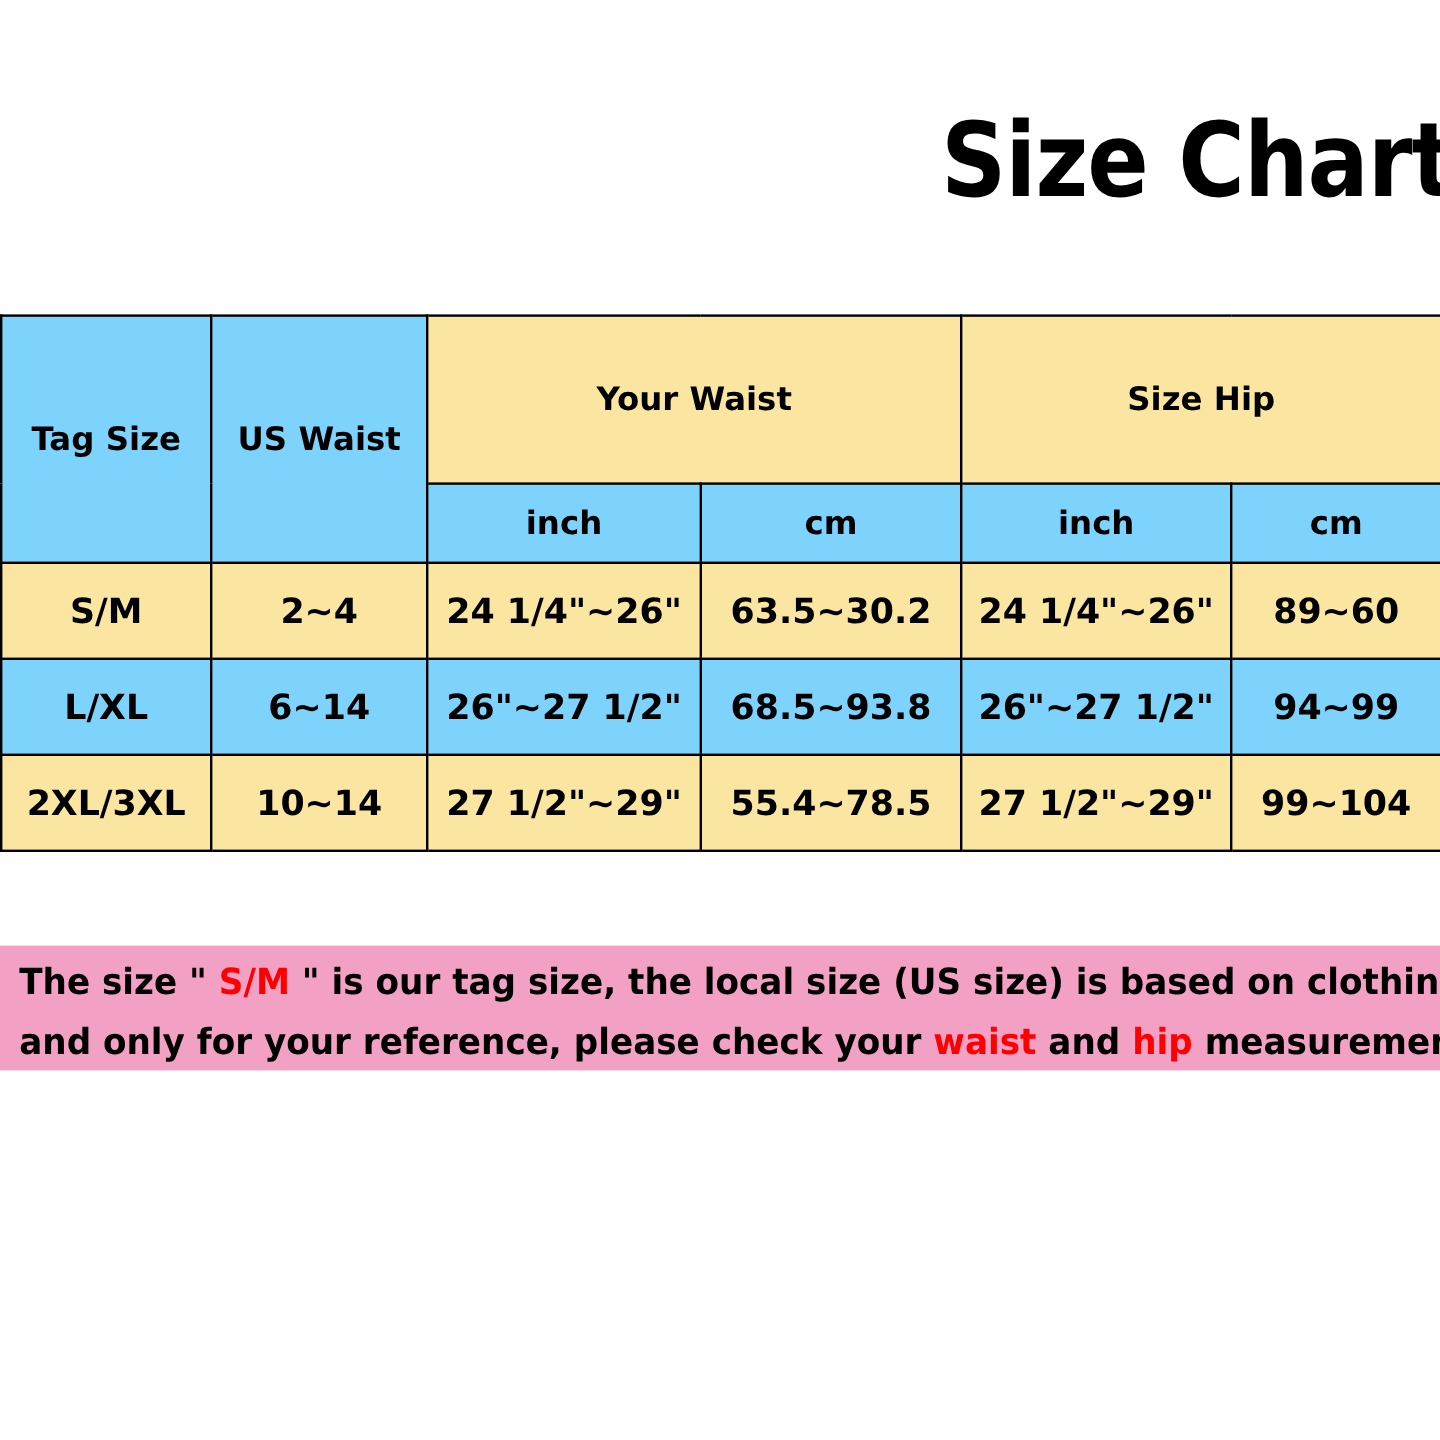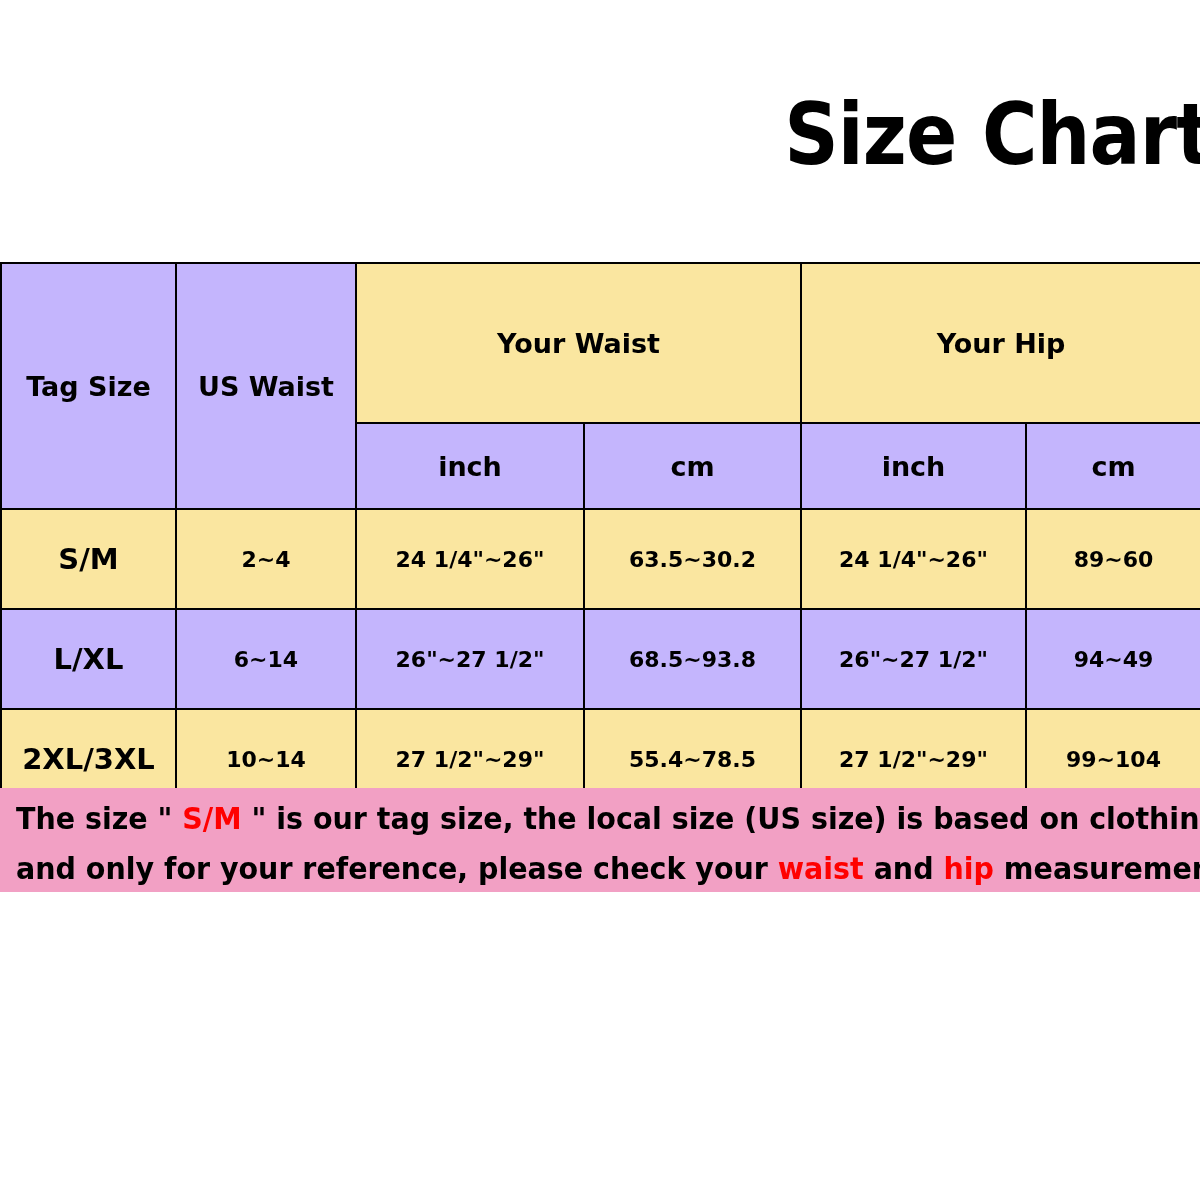--- a/index.html
+++ b/index.html
@@ -45,36 +45,36 @@
     border-collapse: collapse;
     table-layout: fixed;
   }
   .chart td {
     border: 2px solid #000000;
     text-align: center;
     vertical-align: middle;
     font-family: "DejaVu Sans", sans-serif;
     font-weight: bold;
     color: #000000;
-    padding: 10px;
+    padding: 0;
   }
-  .blue   { background: #c4b5fd; }
+  .blue   { background: #7dd3fc; }
   .yellow { background: #fae6a0; }
 
   .h-main {
     height: 138px;
     font-size: 27px;
   }
   .h-sub {
     height: 64px;
     font-size: 27px;
   }
   .d-row td {
     height: 78px;
-    font-size: 22px;
+    font-size: 29px;
   }
   .d-row td.tag-cell { font-size: 29px; }
 
   
   .col-tag { width: 175px; }
   .col-us  { width: 180px; }
   .col-wi  { width: 228px; }
   .col-wc  { width: 217px; }
   .col-hi  { width: 225px; }
   .col-hc  { width: 175px; }
@@ -116,21 +116,21 @@
       <col class="col-wi">
     <col class="col-wc">
       <col class="col-hi">
       <col class="col-hc">
   </colgroup>
   <tbody>
     <tr>
       <td class="blue h-main" rowspan="2">Tag Size</td>
       <td class="blue h-main" rowspan="2">US Waist</td>
       <td class="yellow h-main" colspan="2">Your Waist</td>
-      <td class="yellow h-main" colspan="2">Your Hip</td>
+      <td class="yellow h-main" colspan="2">Size Hip</td>
     </tr>
     <tr>
       <td class="blue h-sub">inch</td>
       <td class="blue h-sub">cm</td>
       <td class="blue h-sub">inch</td>
       <td class="blue h-sub">cm</td>
     </tr>
 
     <tr class="d-row">
       <td class="yellow tag-cell">S/M</td>
@@ -139,21 +139,21 @@
       <td class="yellow">63.5~30.2</td>
       <td class="yellow">24 1/4"~26"</td>
       <td class="yellow">89~60</td>
     </tr>
     <tr class="d-row">
       <td class="blue tag-cell">L/XL</td>
       <td class="blue">6~14</td>
       <td class="blue">26"~27 1/2"</td>
       <td class="blue">68.5~93.8</td>
       <td class="blue">26"~27 1/2"</td>
-      <td class="blue">94~49</td>
+      <td class="blue">94~99</td>
     </tr>
     <tr class="d-row">
       <td class="yellow tag-cell">2XL/3XL</td>
       <td class="yellow">10~14</td>
       <td class="yellow">27 1/2"~29"</td>
       <td class="yellow">55.4~78.5</td>
       <td class="yellow">27 1/2"~29"</td>
       <td class="yellow">99~104</td>
     </tr>
   </tbody>

